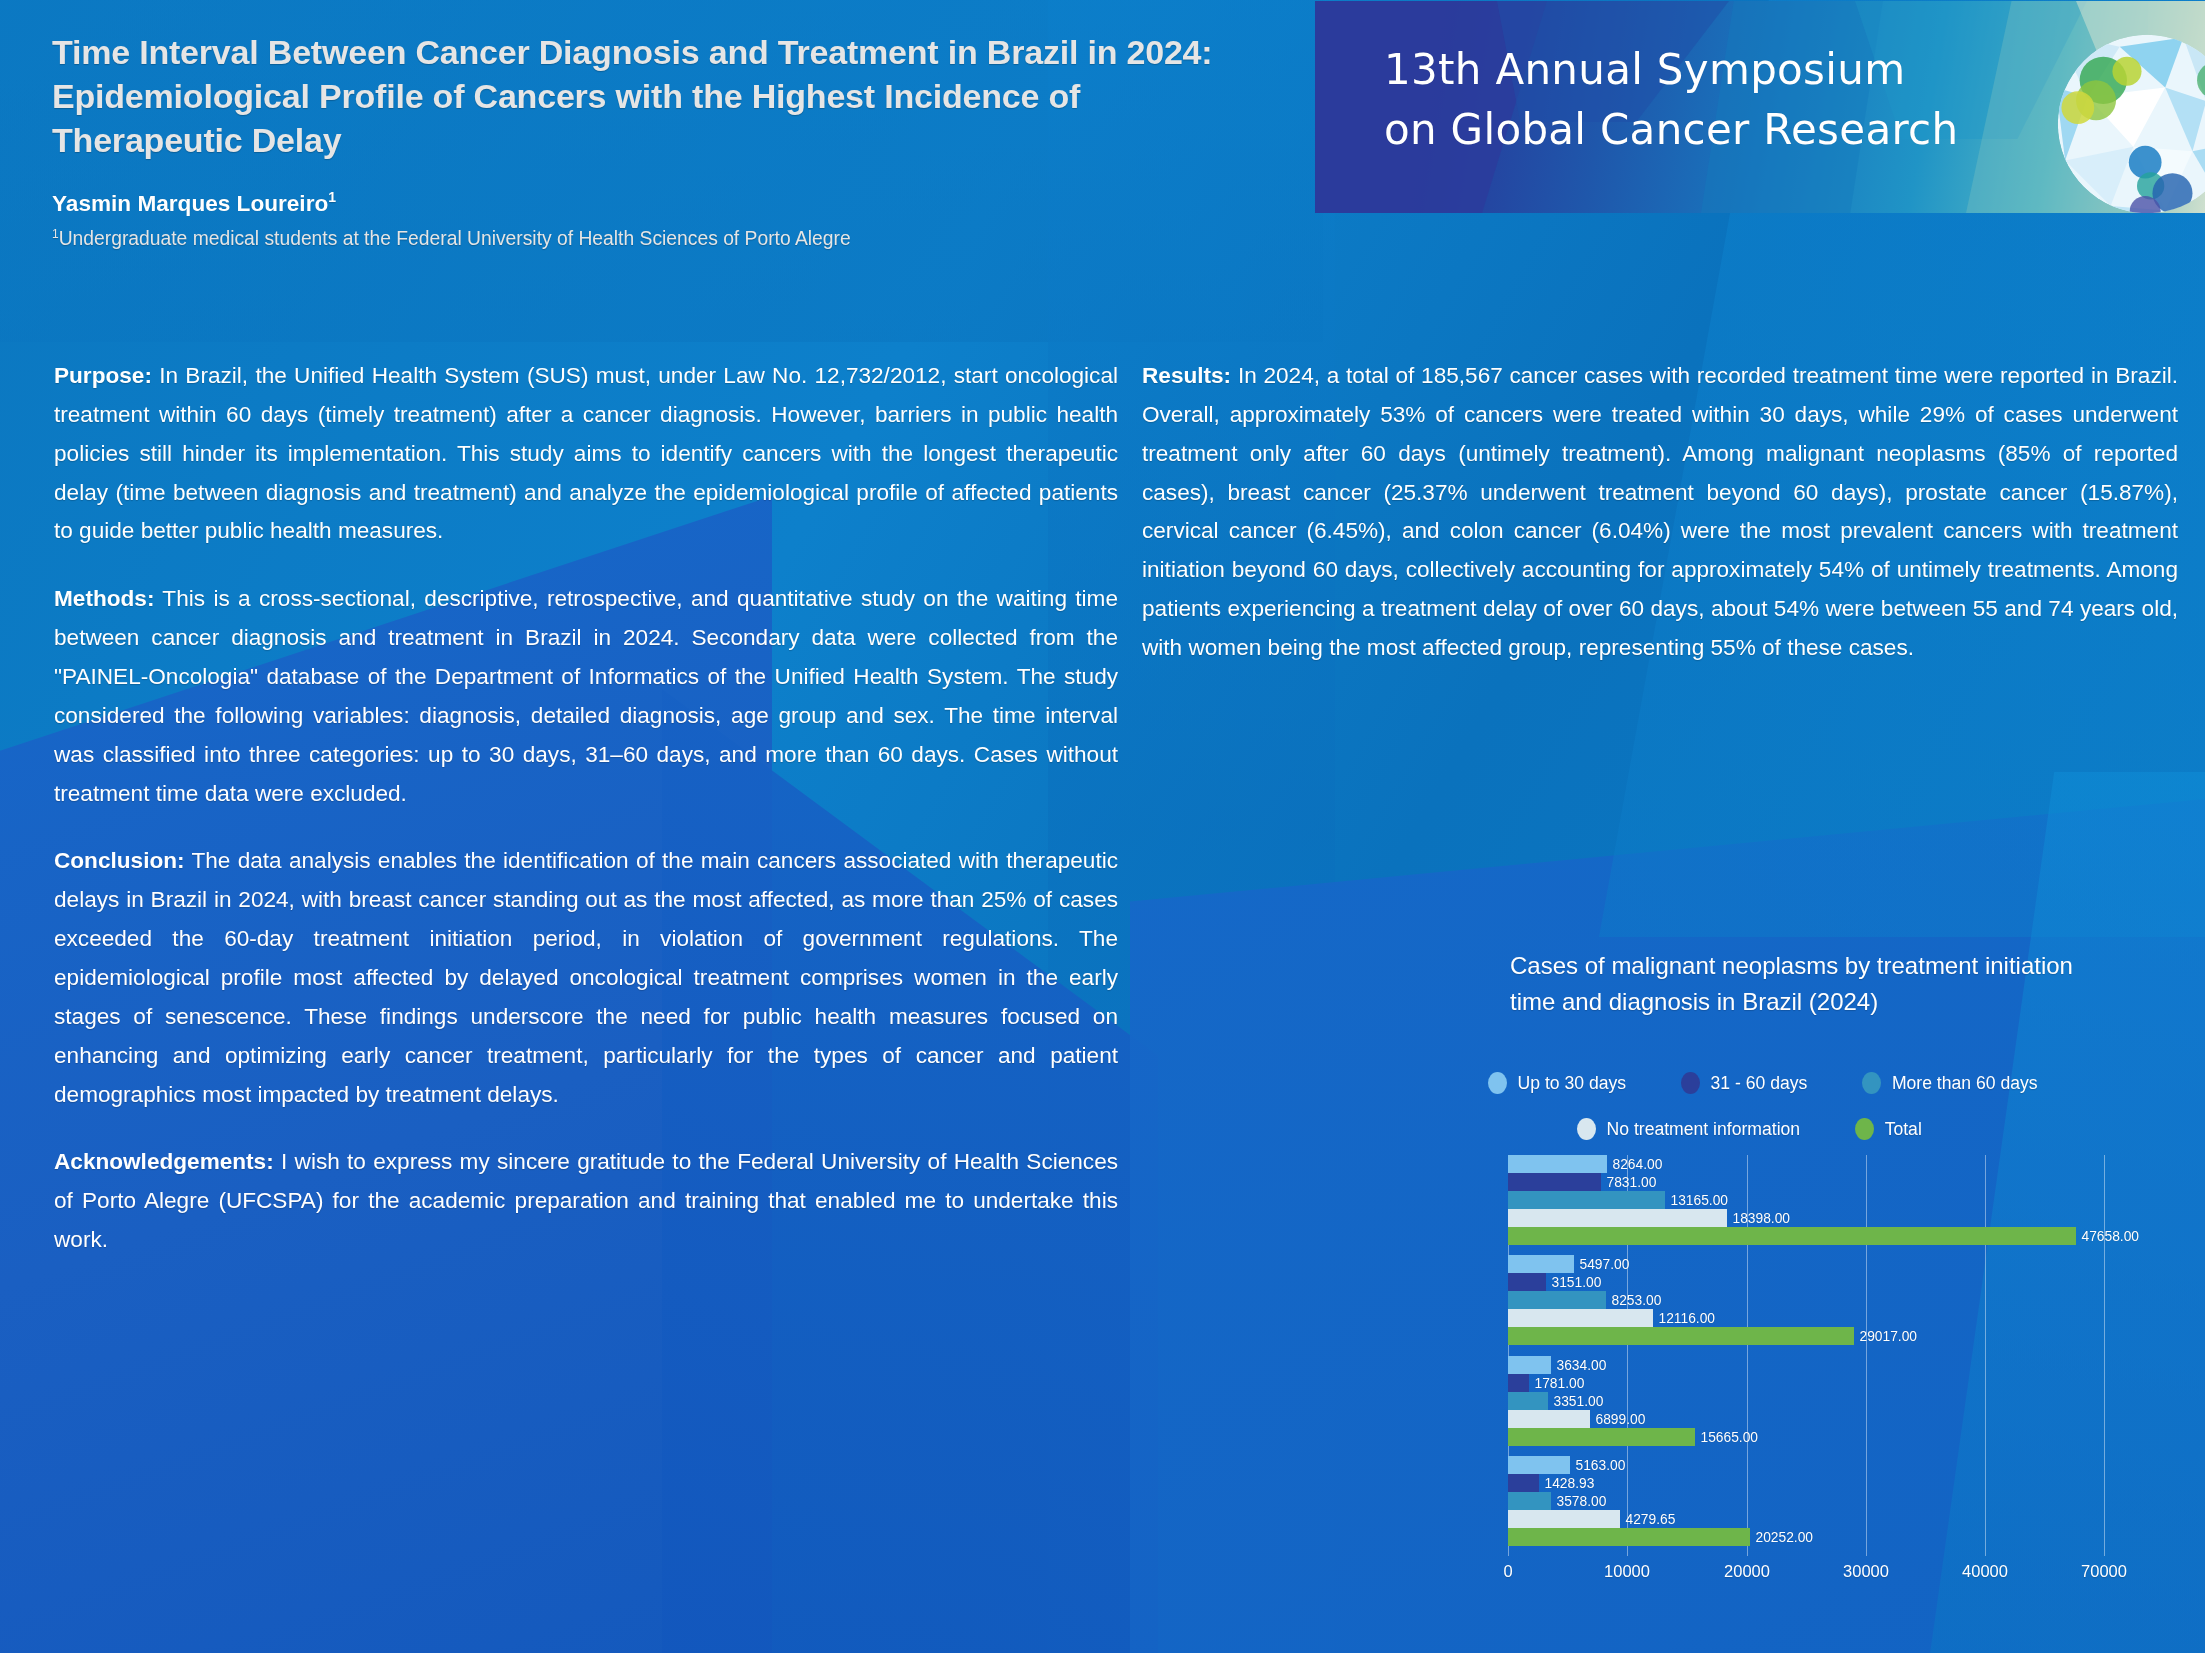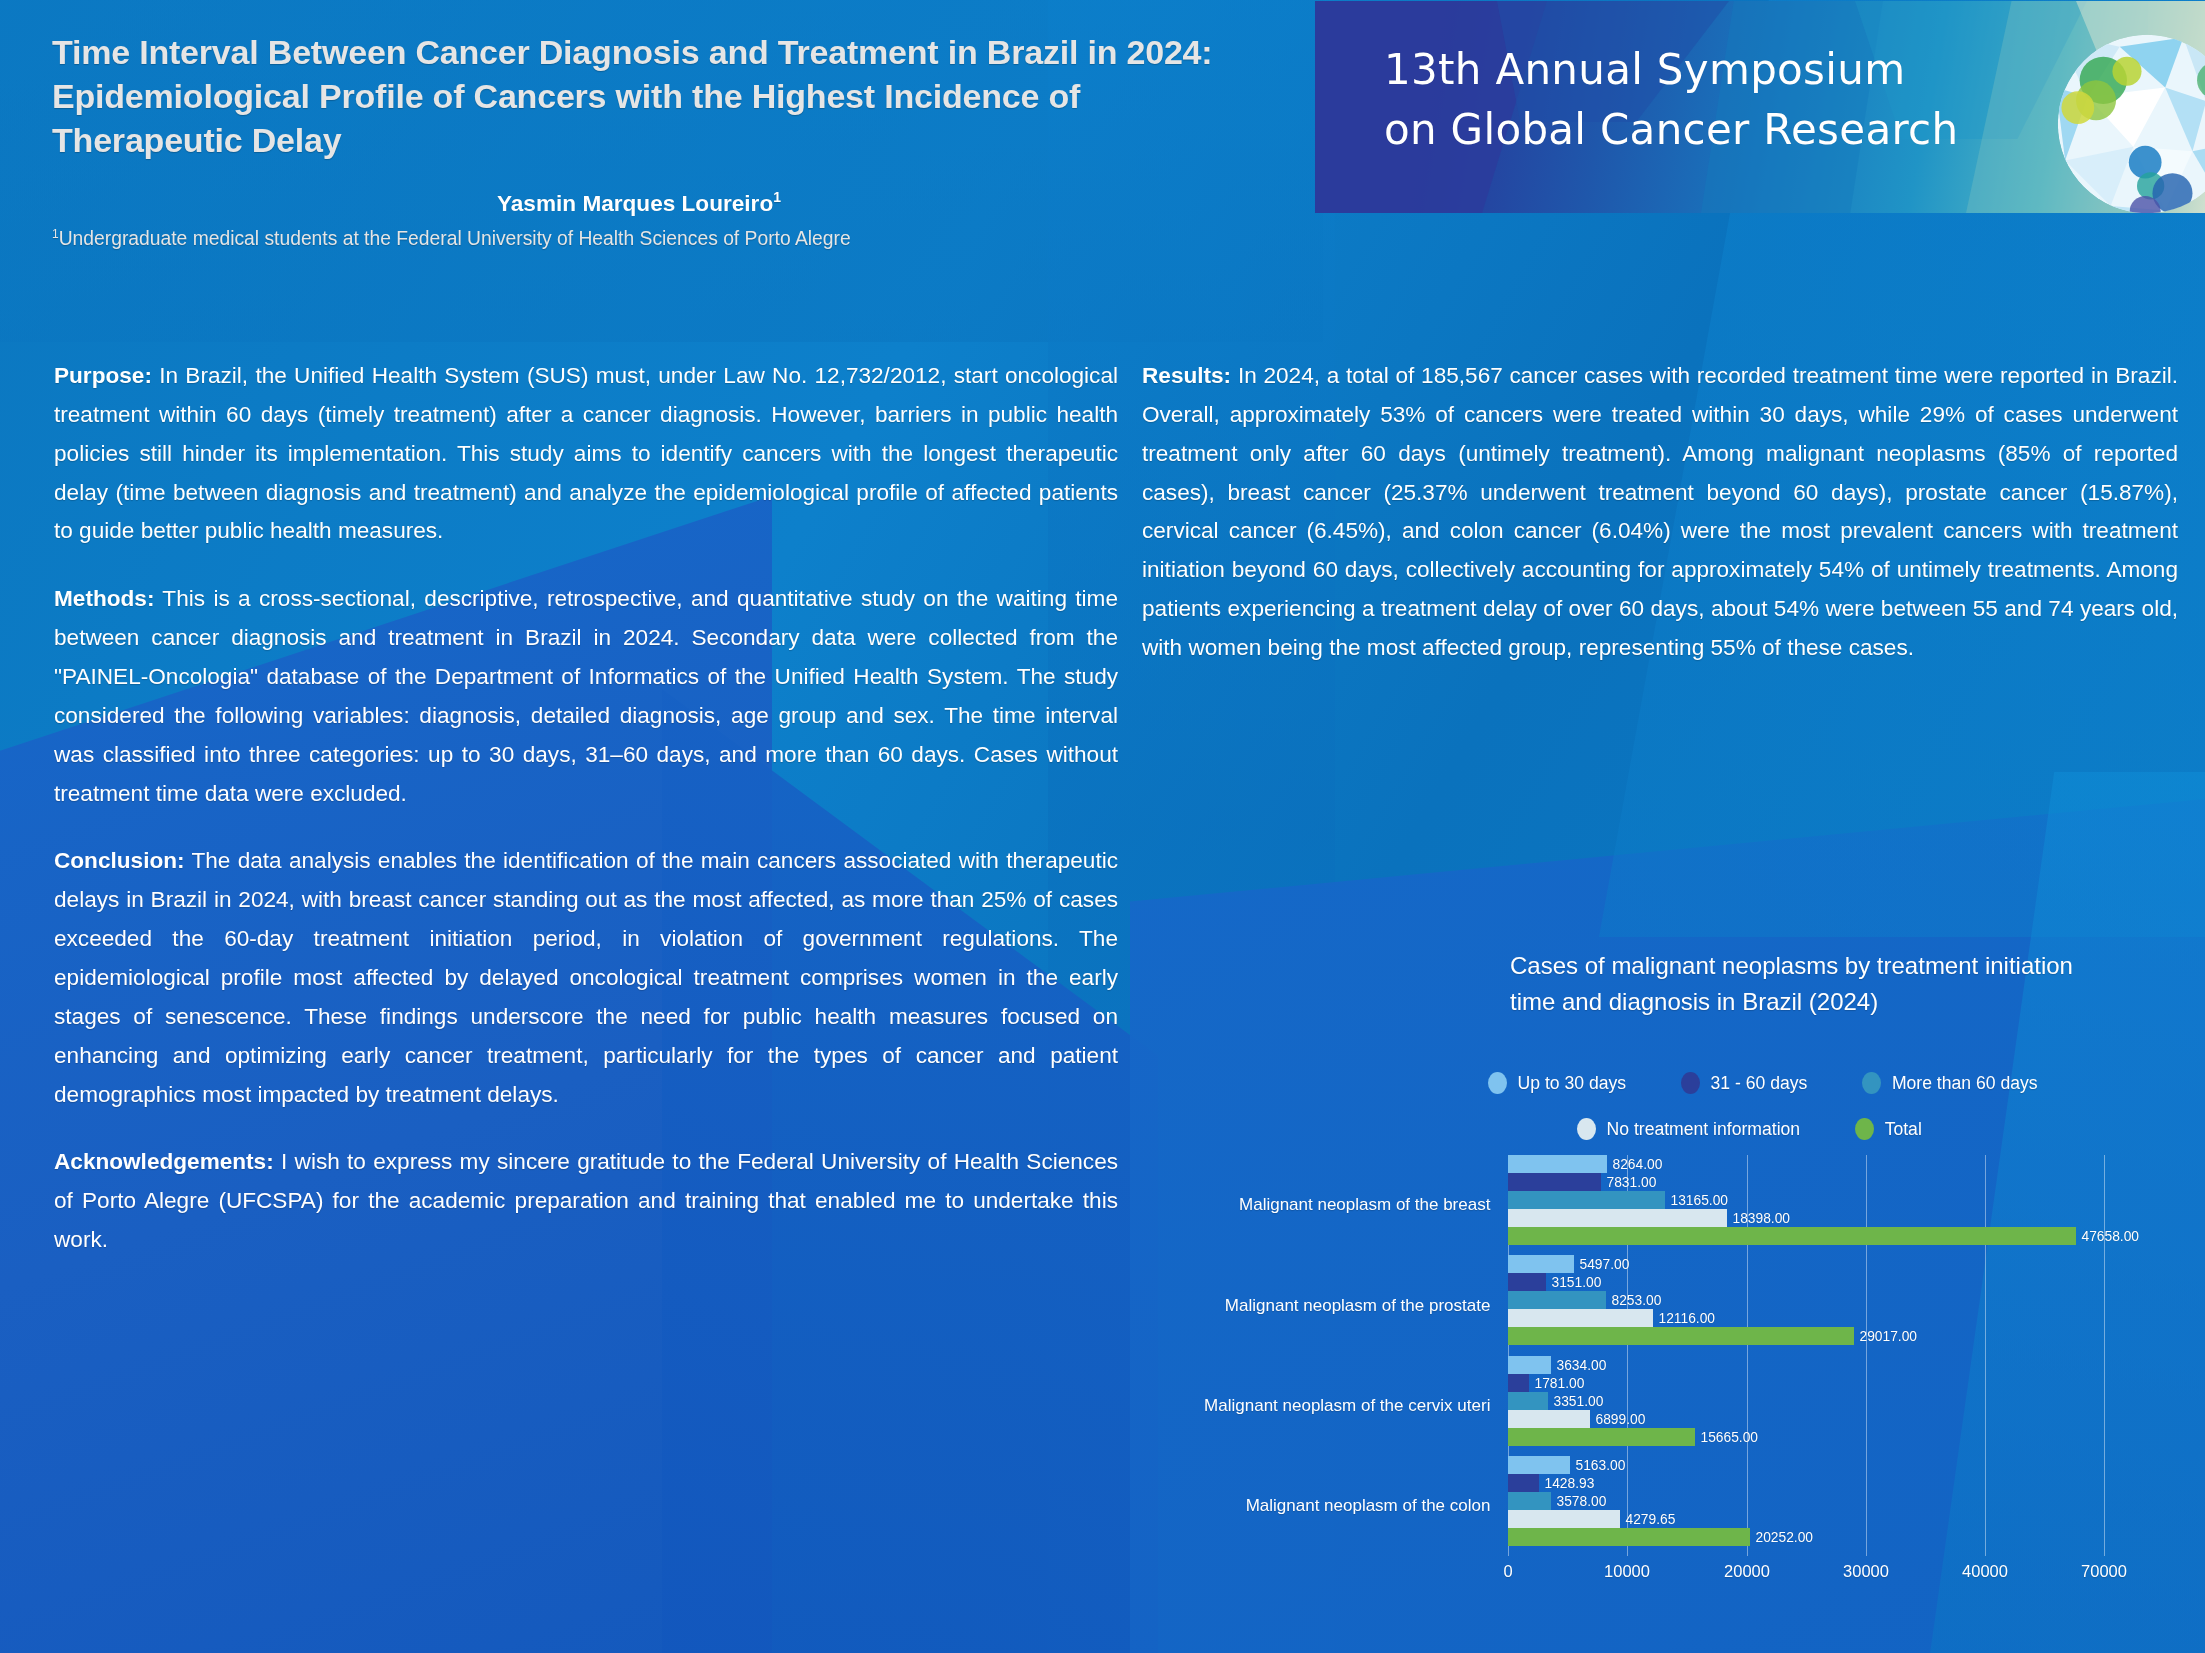--- a/index.html
+++ b/index.html
@@ -67,21 +67,20 @@
   
   .title-block{position:absolute;left:52px;top:30px;width:1174px;}
   .poster-title{
     color:#e5e5e5;font-weight:bold;font-size:34px;line-height:1.30;
     letter-spacing:-0.2px;
     text-shadow:0 0.6px 1.1px rgba(0,0,0,.22);
   }
   .author{
     color:#fff;font-weight:bold;font-size:22.6px;margin-top:26.5px;
     text-shadow:0 0.6px 1.1px rgba(0,0,0,.22);
-    text-align:center;
   }
   .affil{
     color:#e5e5e5;font-size:19.3px;margin-top:10px;font-weight:400;
     text-shadow:0 0.6px 1.1px rgba(0,0,0,.22);
   }
   sup{font-size:.62em;vertical-align:super;}
 
   
   .col{position:absolute;color:#fff;}
   .col-left{left:54px;top:357px;width:1064px;}
@@ -228,26 +227,20 @@
         <span class="legend-dot" style="background: rgb(216, 231, 239);"></span>
         <span class="legend-label">No treatment information</span>
       </div>
       <div class="legend-item">
         <span class="legend-dot" style="background: rgb(110, 181, 74);"></span>
         <span class="legend-label">Total</span>
       </div>
     </div>
 
   <div class="plot">
-    <div class="cat-labels">
-        <div class="cat-label" style="top: 50px;">Malignant neoplasm of the breast</div>
-        <div class="cat-label" style="top: 151px;">Malignant neoplasm of the prostate</div>
-        <div class="cat-label" style="top: 251px;">Malignant neoplasm of the cervix uteri</div>
-        <div class="cat-label" style="top: 351px;">Malignant neoplasm of the colon</div>
-      </div>
     <div class="axes">
         <div class="gridline" style="left: 0px;"></div>
         <div class="gridline" style="left: 119px;"></div>
         <div class="gridline" style="left: 239px;"></div>
         <div class="gridline" style="left: 358px;"></div>
         <div class="gridline" style="left: 477px;"></div>
         <div class="gridline" style="left: 596px;"></div>
         <div class="group" style="top: 0px; height: 100px;">
           <div style="position: absolute; left: 0px; width: 100%; top: 0px; height: 18px;">
             <div class="bar" style="width: 99px; background: rgb(127, 195, 239);"></div>

